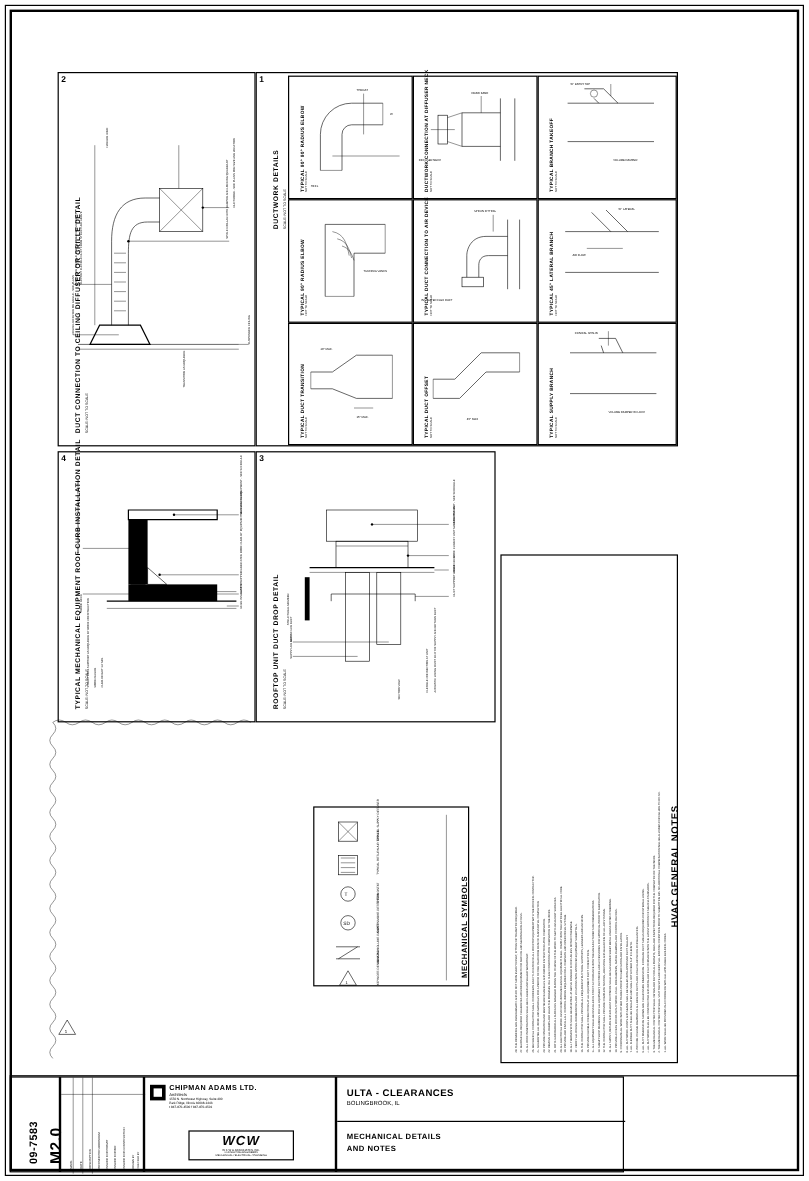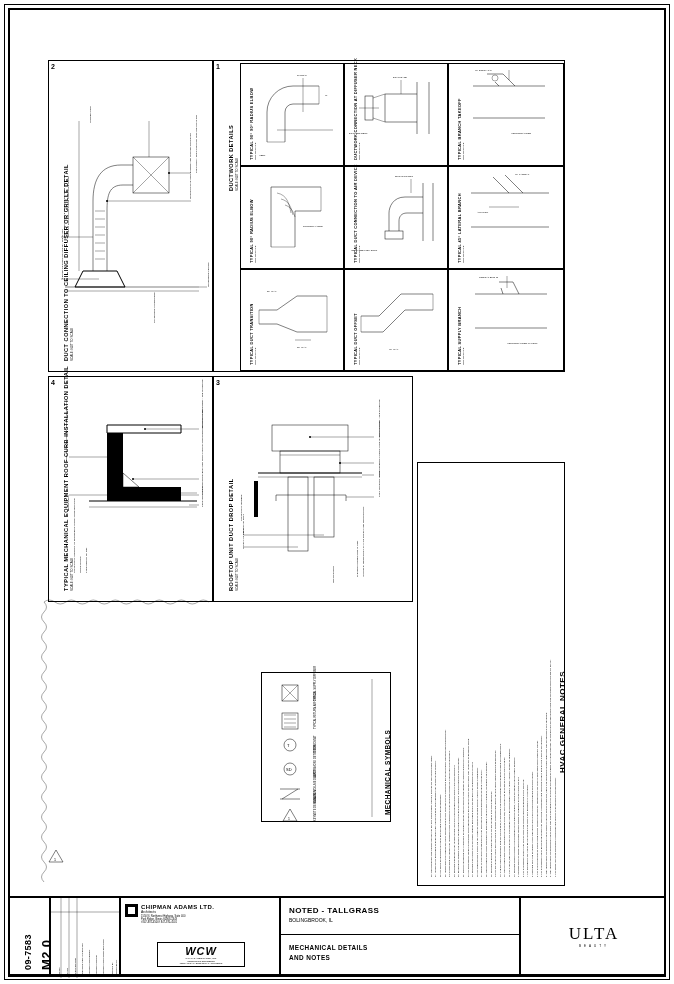--- a/index.html
+++ b/index.html
@@ -396,28 +396,22 @@
       </div>
       <div style="position:absolute;left:36px;top:44px;width:86px;border:1px solid #000;text-align:center;padding:2px 0;">
         <div class="ttl" style="font-size:11px;letter-spacing:1px;font-style:italic;">WCW</div>
         <div style="font-size:2.4px;">W C W &amp; ASSOCIATES, INC.</div>
         <div style="font-size:2.2px;">CONSULTING ENGINEERS</div>
         <div style="font-size:2.2px;">MECHANICAL / ELECTRICAL / PLUMBING</div>
       </div>
     </div>
 
     <div class="tbcell" style="left:272px;top:0px;width:240px;height:80px;">
-      <div class="ttl" style="position:absolute;left:8px;top:8px;font-size:8px;">NOTED - TALLGRASS</div>
+      <div class="ttl" style="position:absolute;left:8px;top:8px;font-size:8px;">ULTA - CLEARANCES</div>
       <div style="position:absolute;left:8px;top:19px;font-size:5px;">BOLINGBROOK, IL</div>
       <div style="position:absolute;left:0;top:36px;width:240px;height:1px;background:#000;"></div>
       <div class="ttl" style="position:absolute;left:8px;top:46px;font-size:6.4px;">MECHANICAL DETAILS</div>
       <div class="ttl" style="position:absolute;left:8px;top:56px;font-size:6.4px;">AND NOTES</div>
     </div>
 
-    <div class="tbcell" style="left:512px;top:0px;width:146px;height:80px;">
-      <div style="position:absolute;left:0;top:26px;width:146px;text-align:center;">
-        <div class="ulta-logo">ULTA</div>
-        <div class="ulta-sub">BEAUTY</div>
-      </div>
-    </div>
   </div>
 
 </div>
 
 </body></html>

